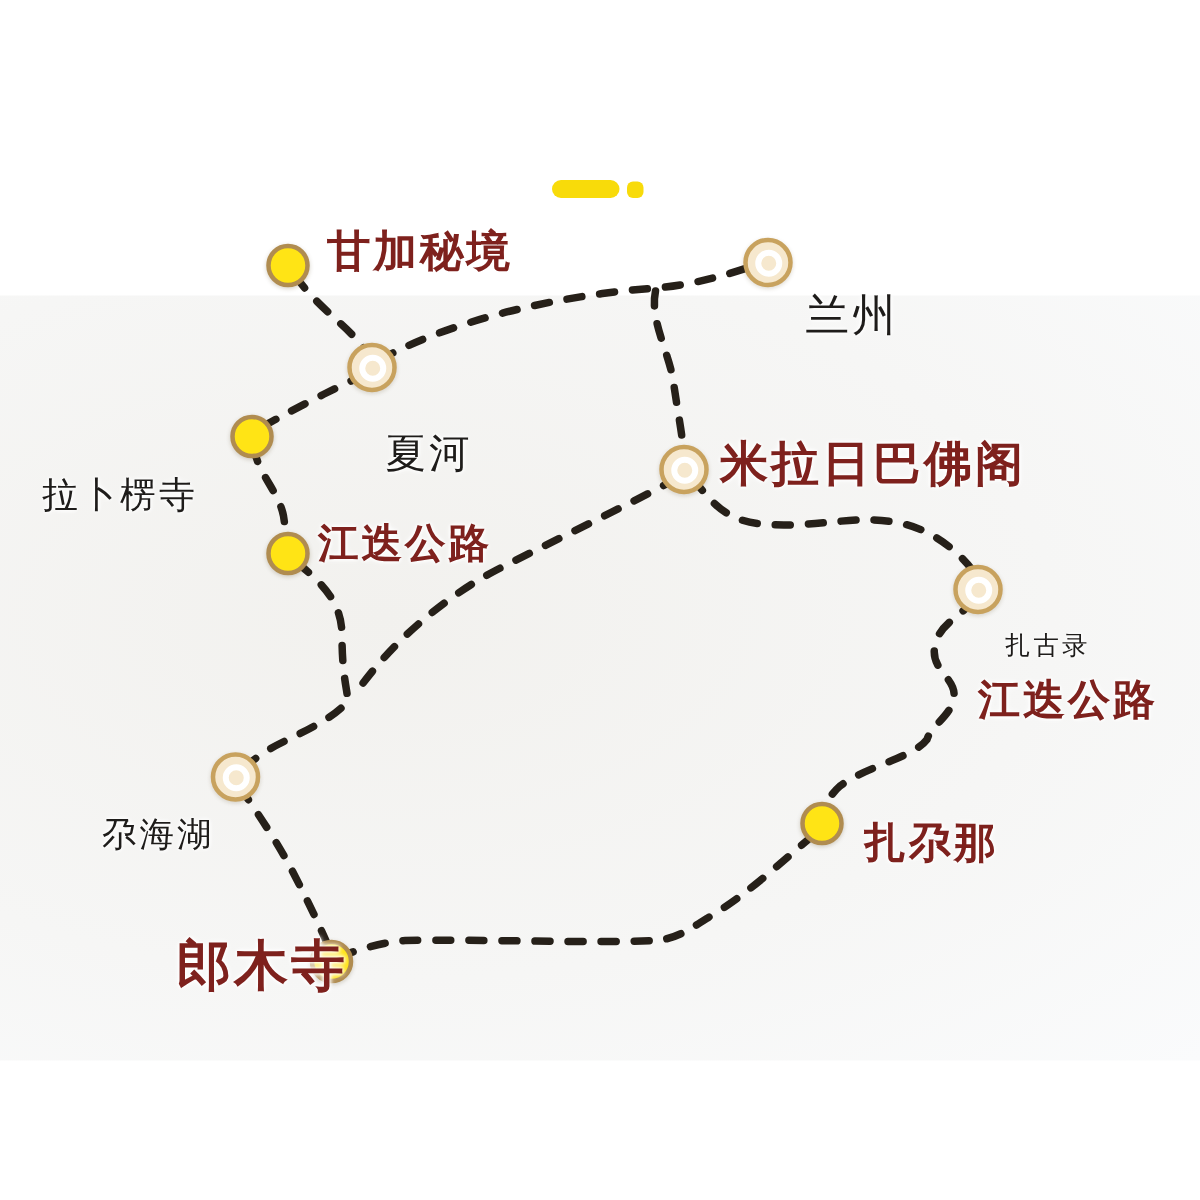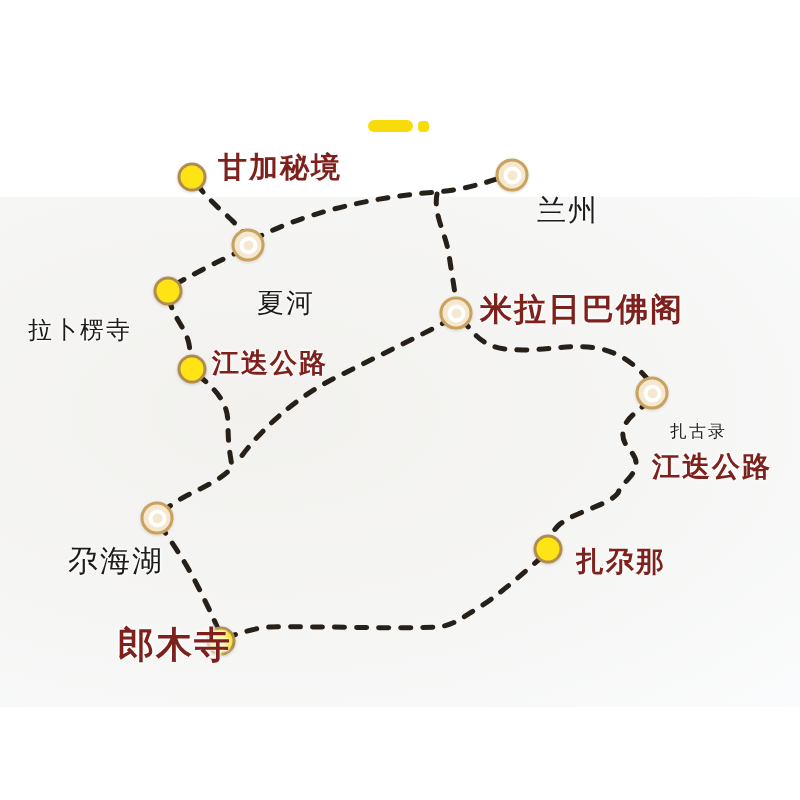--- a/index.html
+++ b/index.html
@@ -87,21 +87,21 @@
       <div class="node scenic" style="left: 168px; top: 291px;"></div>
       <div class="label black" style="left: 28px; top: 278px; font-size: 24px;">拉卜楞寺</div>
       <div class="node scenic" style="left: 192px; top: 369px;"></div>
       <div class="label red" style="left: 212px; top: 348px; font-size: 27px;">江迭公路</div>
       <div class="node town" style="left: 456px; top: 313px;"></div>
       <div class="label red" style="left: 480px; top: 292px; font-size: 32px;">米拉日巴佛阁</div>
       <div class="node town" style="left: 652px; top: 393px;"></div>
       <div class="label black" style="left: 670px; top: 382px; font-size: 17px;">扎古录</div>
       <div class="label red" style="left: 652px; top: 452px; font-size: 28px; text-align: right;">江迭公路</div>
       <div class="node town" style="left: 157px; top: 518px;"></div>
-      <div class="label black" style="left: 68px; top: 505px; font-size: 30px;">尕海湖</div>
+      <div class="label black" style="left: 68px; top: 505px; font-size: 23px;">尕海湖</div>
       <div class="node scenic" style="left: 548px; top: 549px;"></div>
       <div class="label red" style="left: 576px; top: 547px; font-size: 28px;">扎尕那</div>
       <div class="node scenic" style="left: 221px; top: 641px;"></div>
       <div class="label red" style="left: 118px; top: 626px; font-size: 36px;">郎木寺</div>
     </div>
   <div class="legend-bar"></div>
   <div class="legend-dot"></div>
 </div>
 
 </body></html>

